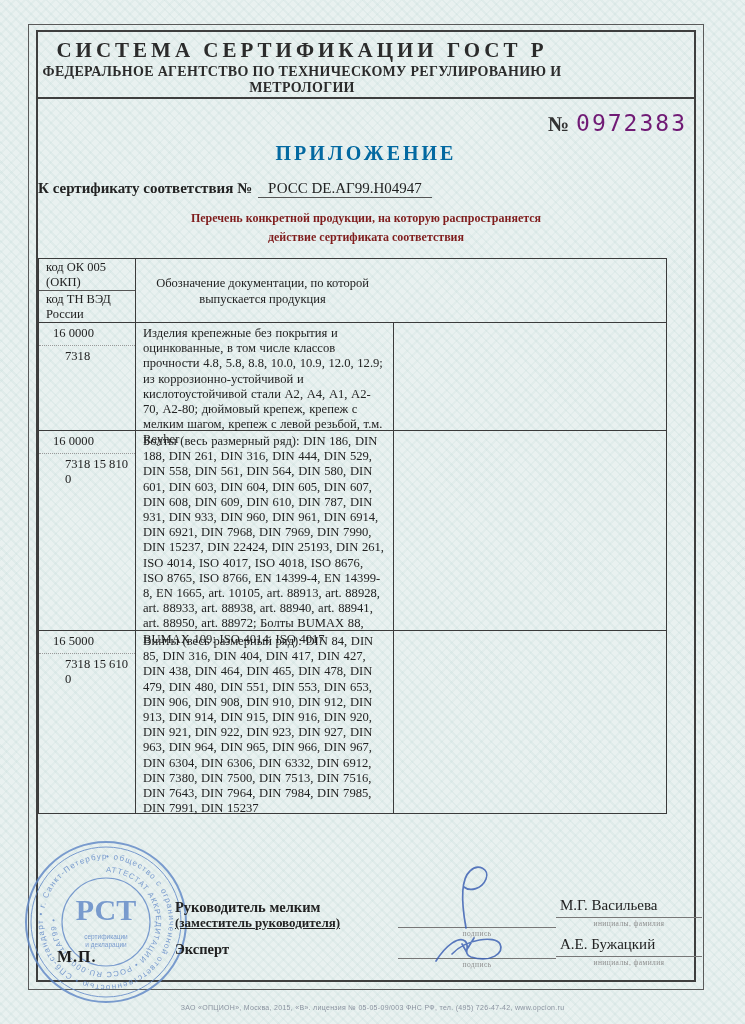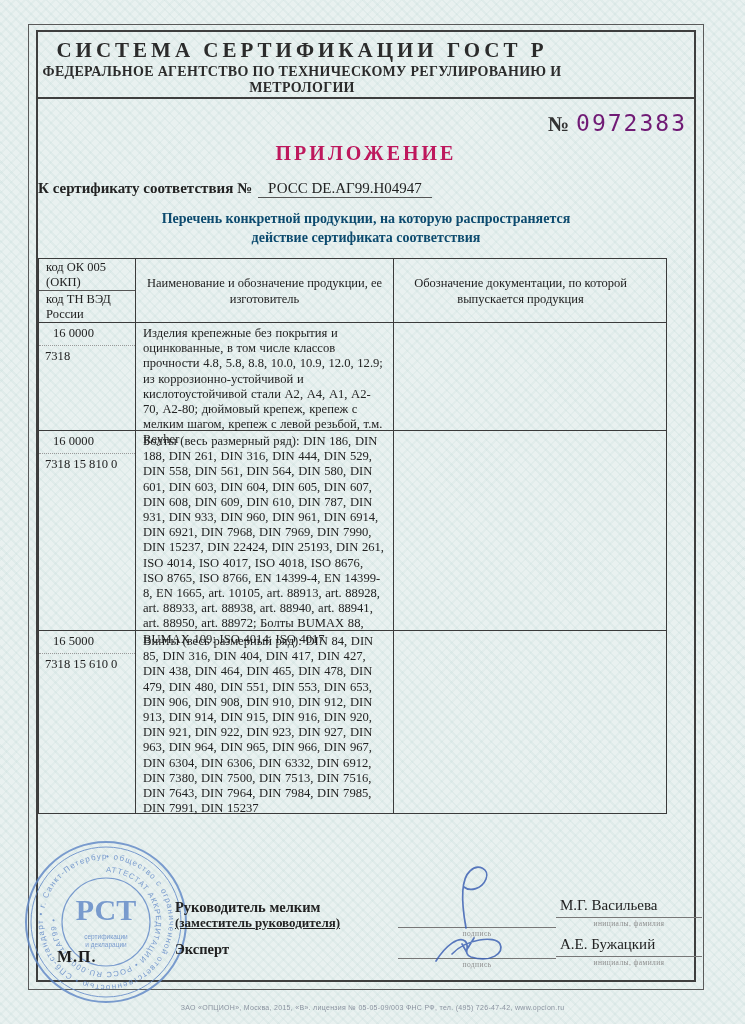--- a/index.html
+++ b/index.html
@@ -25,44 +25,44 @@
   .head-wrap { left:38px; top:38px; width:528px; text-align:center; }
   .sys-title { font-size:21px; font-weight:bold; letter-spacing:4px; color:#2b2b2b; }
   .agency { margin-top:1px; font-size:14px; font-weight:bold; letter-spacing:.3px; color:#2b2b2b; }
 
   
   .blank-no { top:110px; right:58px; display:flex; align-items:baseline; gap:7px; }
   .blank-no .sign { font-size:21px; font-weight:bold; color:#333; }
   .blank-no .digits { font-family:"DejaVu Sans Mono",monospace; font-size:23px; letter-spacing:2px; color:#701a75; }
 
   .doc-title { left:38px; top:142px; width:656px; text-align:center;
-               font-size:20px; font-weight:bold; letter-spacing:3px; color:#be185d; }
+               font-size:20px; font-weight:bold; letter-spacing:3px; color:#0369a1; }
 
   .cert-line { left:38px; top:180px; width:656px; text-align:left; font-size:15px; }
   .cert-line .lbl { font-weight:bold; }
   .cert-line .num { border-bottom:1px solid #555; padding:0 10px 1px; margin-left:6px; }
 
-  .purpose { left:38px; width:656px; text-align:center; font-size:14px; font-weight:bold; color:#0c4a6e; }
+  .purpose { left:38px; width:656px; text-align:center; font-size:12px; font-weight:bold; color:#7f1d1d; }
   .p1 { top:211px; } .p2 { top:230px; }
 
   
   .tbl { left:38px; top:258px; width:629px; border:1px solid #3b3b3b; background:transparent; }
   .trow { display:flex; border-bottom:1px solid #3b3b3b; }
   .trow:last-child { border-bottom:none; }
   .c1 { width:97px; border-right:1px solid #3b3b3b; }
   .c2 { width:258px; border-right:1px solid #3b3b3b; }
   .c3 { width:253px; }
   .hdr-row { height:64px; }
   .hdr-code-top, .hdr-code-bot { height:31px; display:flex; align-items:center; padding-left:7px; font-size:12.5px; }
   .hdr-code-top { border-bottom:1px solid #555; height:32px; }
   .hdr-mid { display:flex; align-items:center; justify-content:center; text-align:center;
              font-size:12.5px; line-height:16px; padding:4px 10px; }
   .row-1 { height:108px; } .row-2 { height:200px; } .row-3 { height:182px; }
   .code-top { padding:3px 14px 4px; font-size:12.6px; border-bottom:1px dotted #9a9a9a; }
-  .code-bot { padding:3px 6px; font-size:12.6px; }
+  .code-bot { padding:3px 6px; font-size:12.6px;margin-left:20px; }
   .name-cell { padding:3px 7px; font-size:12.6px; line-height:15.2px; word-spacing:.5px; }
   .docs-cell { padding:3px 7px; font-size:12.6px; }
 
   
   .mp { left:57px; top:948px; font-size:16px; letter-spacing:1px; color:#1d1d1d; font-weight:bold; }
   .role1 { left:175px; top:900px; font-size:14.5px; font-weight:bold; line-height:15px; }
   .role1 .u { text-decoration:underline; font-size:13px; }
   .role2 { left:175px; top:941px; font-size:14.5px; font-weight:bold; }
   .sigline { height:1px; background:#777; }
   .sig1 { left:398px; top:927px; width:158px; }
@@ -109,21 +109,20 @@
 
 <div class="abs purpose p1">Перечень конкретной продукции,  на которую распространяется</div>
 <div class="abs purpose p2">действие сертификата соответствия</div>
 
 <div class="abs tbl">
   <div class="trow hdr-row">
     <div class="c1">
       <div class="hdr-code-top">код ОК 005 (ОКП)</div>
       <div class="hdr-code-bot">код ТН ВЭД России</div>
     </div>
-    <div class="c2 hdr-mid">Наименование и обозначение продукции, ее изготовитель</div>
     <div class="c3 hdr-mid">Обозначение документации, по которой выпускается продукция</div>
   </div>
 
   <div class="trow row-1">
     <div class="c1">
       <div class="code-top">16 0000</div>
       <div class="code-bot">7318</div>
     </div>
     <div class="c2 name-cell">Изделия крепежные без покрытия и оцинкованные, в том числе классов прочности 4.8, 5.8, 8.8, 10.0, 10.9, 12.0, 12.9; из коррозионно-устойчивой и кислотоустойчивой стали А2, А4, А1, А2-70, А2-80;  дюймовый крепеж, крепеж с мелким шагом, крепеж с левой резьбой, т.м. Reyher</div>
     <div class="c3 docs-cell"></div>

